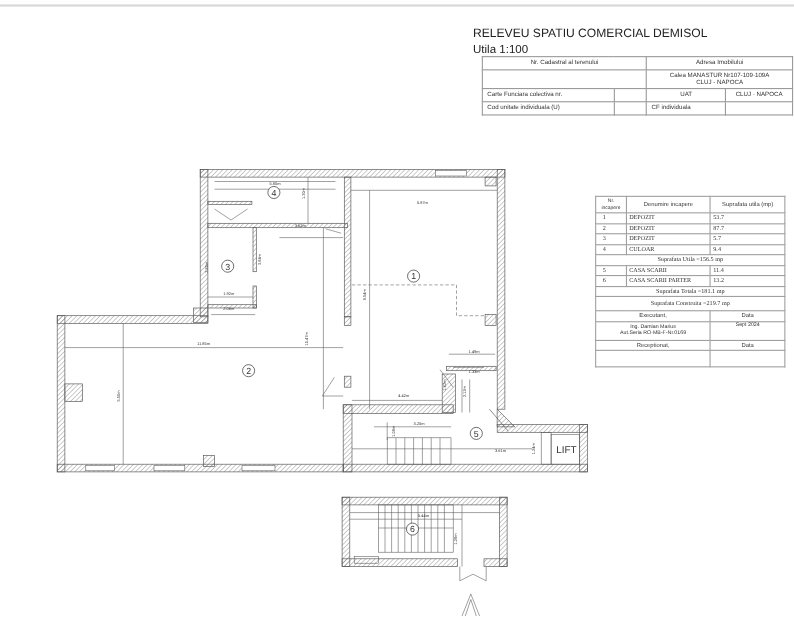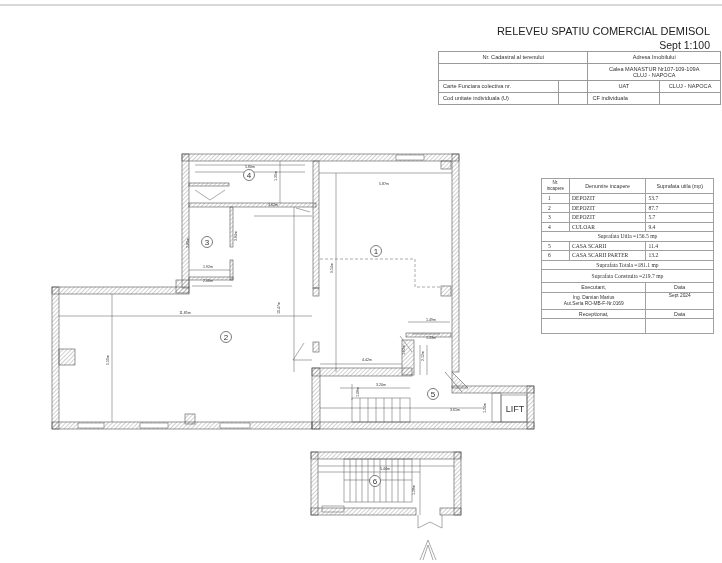--- a/index.html
+++ b/index.html
@@ -1,21 +1,21 @@
 <!DOCTYPE html>
 <html><head>
 <meta charset="utf-8">
 <style>
   html, body { margin:0; padding:0; }
   body {
     width:722px; height:563px; overflow:hidden; background:#ffffff;
     font-family:"Liberation Sans", sans-serif; color:#222; position:relative;
   }
   .topline { position:absolute; left:0; top:4px; width:722px; height:2px; background:#d8d8d8; }
-  .title { position:absolute; left:418px; top:24px; width:292px; text-align:right; font-size:11px; line-height:14px; color:#222; }
+  .title { position:absolute; left:430px; top:24px; width:292px; text-align:left; font-size:11px; line-height:14px; color:#222; }
   .title .sub { font-size:10.5px; }
 
   table.info { position:absolute; left:438px; top:51px; width:283px; border-collapse:collapse; font-size:5.6px; color:#333; }
   table.info td { border:1px solid #9a9a9a; text-align:center; padding:0 2px; height:11px; line-height:6.5px; }
   table.info td.l { text-align:left; padding-left:4px; }
 
   table.rooms { position:absolute; left:541px; top:178px; width:173px; border-collapse:collapse; font-size:5.3px; color:#333; }
   table.rooms td { border:1px solid #a0a0a0; height:8.5px; line-height:6px; padding:0 2px; }
   table.rooms td.c { text-align:center; }
   table.rooms td.serif { font-family:"Liberation Serif", serif; font-size:5.6px; }
@@ -24,21 +24,21 @@
   svg.plan { position:absolute; left:0; top:0; }
   .lbl { font-family:"Liberation Sans", sans-serif; fill:#333; }
 </style>
 </head>
 <body>
 
 <div class="topline"></div>
 
 <div class="title">
   <div>RELEVEU SPATIU COMERCIAL DEMISOL</div>
-  <div class="sub">Sept 1:100</div>
+  <div class="sub">Utila 1:100</div>
 </div>
 
 <table class="info">
   <colgroup>
       <col style="width:120px">
       <col style="width:30px">
       <col style="width:72px">
       <col style="width:61px">
     </colgroup>
   <tbody>

